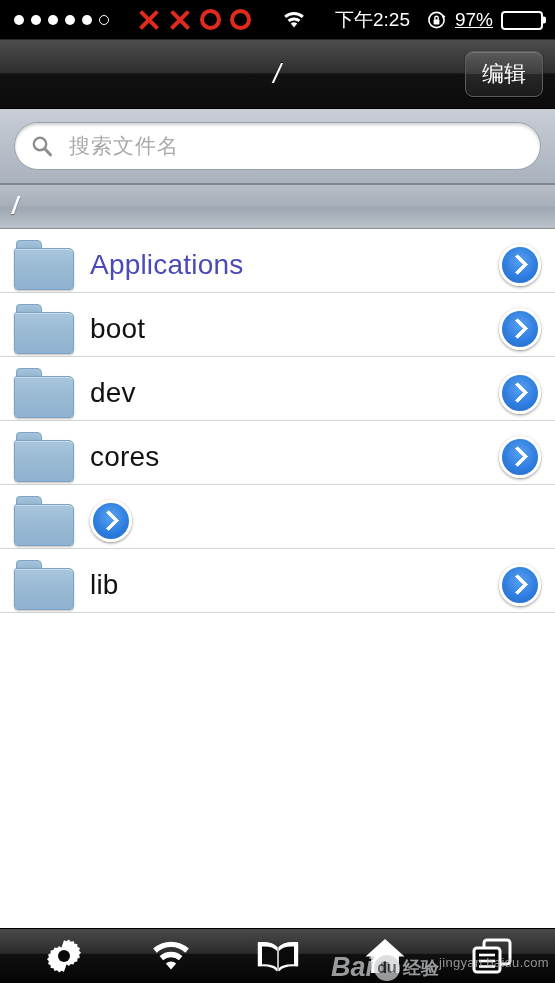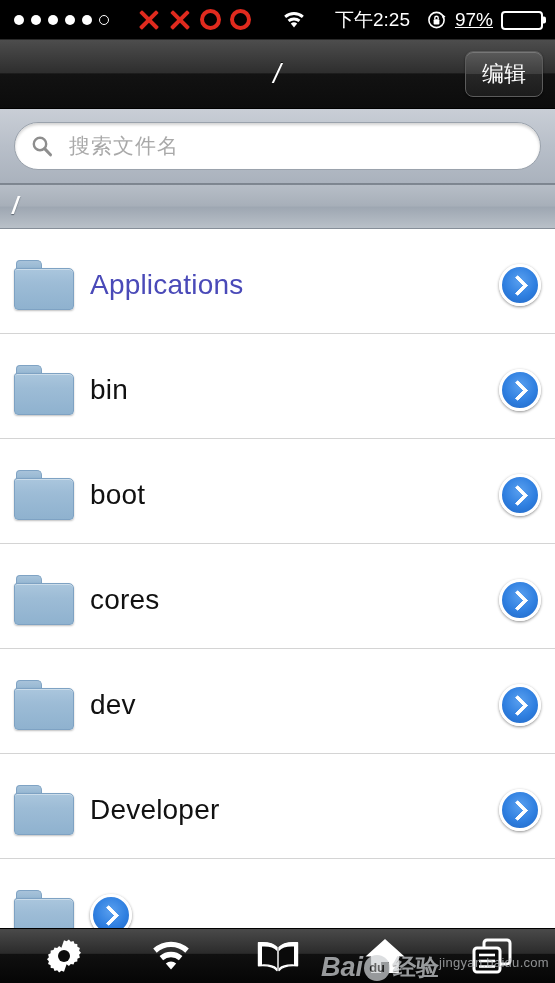--- a/index.html
+++ b/index.html
@@ -90,21 +90,21 @@
     display:flex; align-items:center; padding:0 12px;
   }
   .sec-header-label{
     font-size:23px; color:#fff; font-weight:600; font-style:italic;
     text-shadow:0 1px 1px rgba(80,90,100,.9);
   }
 
   
   .list{ background:#fff; }
   .row{
-    height:105px; display:flex; align-items:center;
+    height:64px; display:flex; align-items:center;
     padding:8px 14px 0 14px; position:relative;
     border-bottom:1px solid #d4d4d4;
     background:#fff;
   }
   .folder{
     width:62px; height:50px; position:relative; flex:0 0 auto; margin-right:14px;
   }
   .folder .tab{
     position:absolute; left:2px; top:0; width:26px; height:11px;
     border-radius:4px 5px 0 0;
@@ -152,25 +152,25 @@
 
   
   .watermark{
     position:absolute; right:6px; bottom:2px; pointer-events:none;
     opacity:.72; display:flex; flex-direction:row; align-items:flex-start;
   }
   .wm-row{ display:flex; align-items:center; gap:1px; }
   .wm-bai{ font-size:27px; font-weight:700; color:#cfd2d5; line-height:1;
            text-shadow:0 1px 1px rgba(0,0,0,.6); font-style:italic; }
   .wm-du{
-    background:#cfd2d5; color:#2b2b2b; font-size:13px; font-weight:700;
+    background:#cfd2d5; color:#2b2b2b; font-size:16px; font-weight:700;
     border-radius:50%; width:26px; height:26px; display:flex;
     align-items:center; justify-content:center; line-height:1;
   }
-  .wm-cn{ font-size:23px; font-weight:700; color:#cfd2d5; line-height:1; margin-left:2px;
+  .wm-cn{ font-size:18px; font-weight:700; color:#cfd2d5; line-height:1; margin-left:2px;
           text-shadow:0 1px 1px rgba(0,0,0,.6);}
   .wm-url{ font-size:13px; color:#c0c3c6; letter-spacing:.3px; margin-top:1px; }
 </style>
 </head>
 <body>
 
 <div class="phone">
 
   <div class="statusbar">
     <div class="sb-left">
@@ -241,53 +241,37 @@
           <span class="body"></span>
         </div>
         <div class="row-label link">Applications</div>
         <div class="chev"></div>
       </div>
       <div class="row">
         <div class="folder">
           <span class="tab"></span>
           <span class="body"></span>
         </div>
-        <div class="row-label">bin</div>
-        <div class="chev"></div>
-      </div>
-      <div class="row">
-        <div class="folder">
-          <span class="tab"></span>
-          <span class="body"></span>
-        </div>
         <div class="row-label">boot</div>
         <div class="chev"></div>
       </div>
       <div class="row">
         <div class="folder">
           <span class="tab"></span>
           <span class="body"></span>
         </div>
+        <div class="row-label">dev</div>
+        <div class="chev"></div>
+      </div>
+      <div class="row">
+        <div class="folder">
+          <span class="tab"></span>
+          <span class="body"></span>
+        </div>
         <div class="row-label">cores</div>
-        <div class="chev"></div>
-      </div>
-      <div class="row">
-        <div class="folder">
-          <span class="tab"></span>
-          <span class="body"></span>
-        </div>
-        <div class="row-label">dev</div>
-        <div class="chev"></div>
-      </div>
-      <div class="row">
-        <div class="folder">
-          <span class="tab"></span>
-          <span class="body"></span>
-        </div>
-        <div class="row-label">Developer</div>
         <div class="chev"></div>
       </div>
       <div class="row">
         <div class="folder">
           <span class="tab"></span>
           <span class="body"></span>
         </div>
         <div class="chev"></div>
       </div>
       <div class="row">

